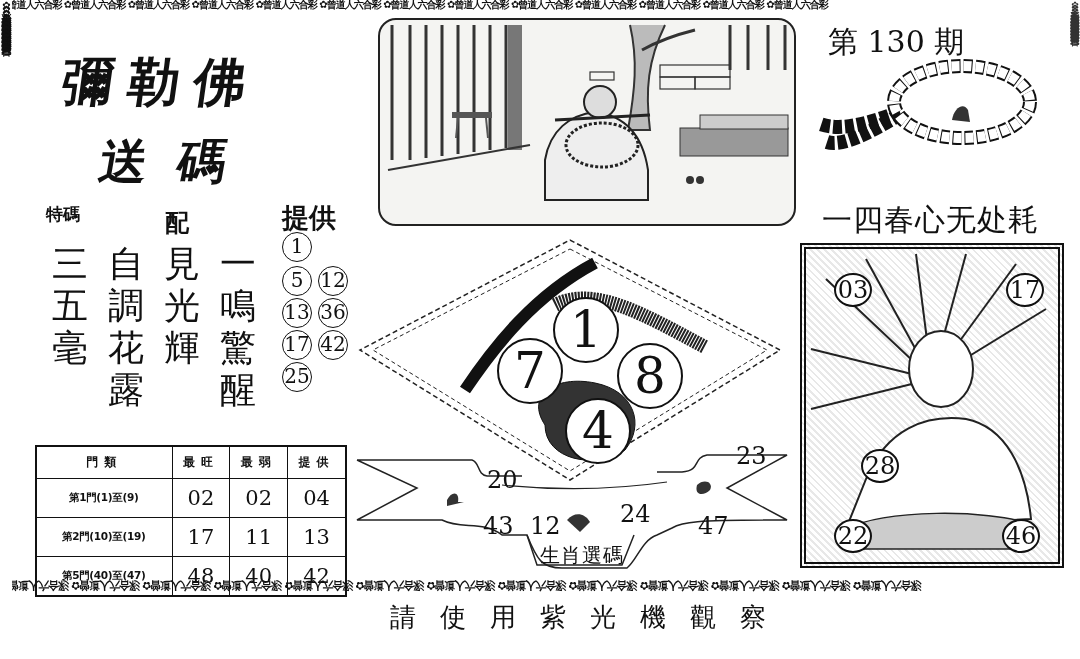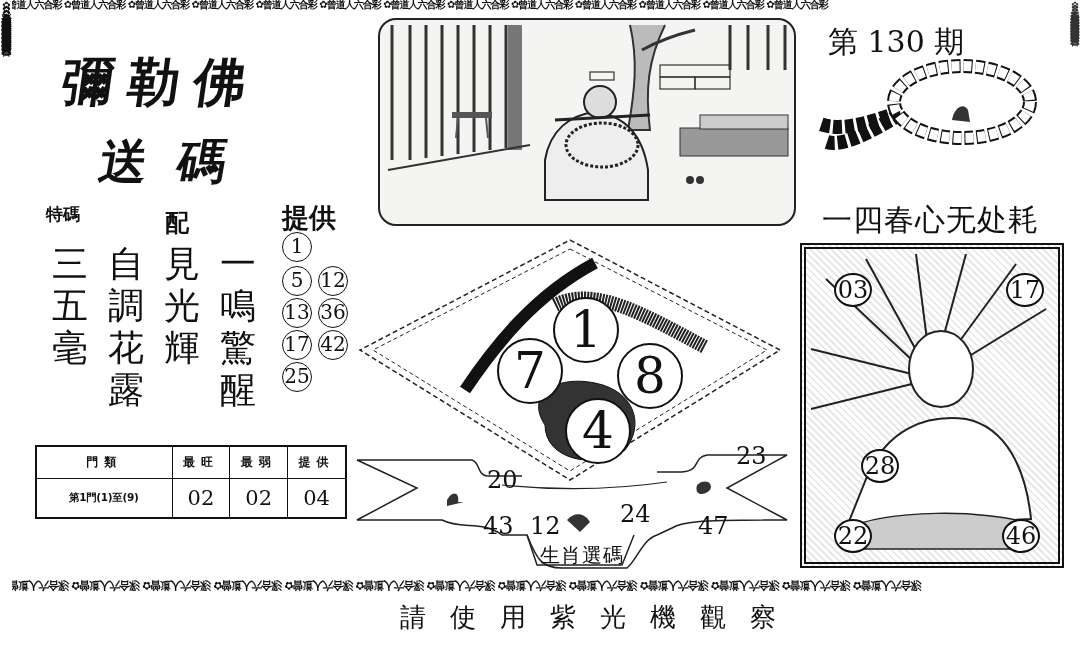--- a/index.html
+++ b/index.html
@@ -45,21 +45,21 @@
   
   .diamond { position: absolute; left: 355px; top: 235px; width: 440px; height: 250px; }
   .num-ball { position: absolute; width: 66px; height: 66px; border: 2px solid #111; border-radius: 50%; background: #fff; font-size: 50px; line-height: 62px; text-align: center; font-family: "DejaVu Serif", serif; }
   .zodiac-num { position: absolute; font-size: 24px; font-family: "DejaVu Serif", serif; }
   .ribbon-text { position: absolute; left: 540px; top: 542px; font-size: 20px; font-family: "DejaVu Serif", serif; letter-spacing: 1px; }
 
   
   .buddha { position: absolute; left: 800px; top: 243px; width: 264px; height: 325px; border: 6px double #111; background: repeating-linear-gradient(45deg, #fff 0 3px, #e8e8e8 3px 5px); overflow: hidden; }
   .buddha-num { position: absolute; width: 38px; height: 34px; border: 2px solid #111; border-radius: 50%; background: #fff; font-size: 24px; line-height: 30px; text-align: center; font-family: "DejaVu Serif", serif; }
 
-  .footer { position: absolute; left: 400px; top: 600px; font-size: 26px; letter-spacing: 24px; font-family: Liberation Serif, serif; }
+  .footer { position: absolute; left: 390px; top: 600px; font-size: 26px; letter-spacing: 24px; font-family: Liberation Serif, serif; }
 </style>
 </head>
 <body>
 
 <div class="border-strip border-top">✿曾道人六合彩 ✿曾道人六合彩 ✿曾道人六合彩 ✿曾道人六合彩 ✿曾道人六合彩 ✿曾道人六合彩 ✿曾道人六合彩 ✿曾道人六合彩 ✿曾道人六合彩 ✿曾道人六合彩 ✿曾道人六合彩 ✿曾道人六合彩 ✿曾道人六合彩</div>
 <div class="border-strip border-bottom">✿曾道人六合彩 ✿曾道人六合彩 ✿曾道人六合彩 ✿曾道人六合彩 ✿曾道人六合彩 ✿曾道人六合彩 ✿曾道人六合彩 ✿曾道人六合彩 ✿曾道人六合彩 ✿曾道人六合彩 ✿曾道人六合彩 ✿曾道人六合彩 ✿曾道人六合彩</div>
 <div class="border-strip border-left">✿曾道人六合彩✿曾道人六合彩✿曾道人六合彩✿曾道人六合彩✿曾道人六合彩✿曾道人六合彩✿曾道人六合彩✿曾道人六合彩</div>
 <div class="border-strip border-right">✿曾道人六合彩✿曾道人六合彩✿曾道人六合彩✿曾道人六合彩✿曾道人六合彩✿曾道人六合彩✿曾道人六合彩✿曾道人六合彩</div>
 
 <div class="title-main">彌勒佛</div>
@@ -107,20 +107,32 @@
       <th>提供</th>
     </tr>
   </thead>
   <tbody>
     <tr>
       <td class="cat">第1門(1)至(9)</td>
       <td class="val">02</td>
       <td class="val">02</td>
       <td class="val">04</td>
     </tr>
+    <tr>
+      <td class="cat">第2門(10)至(19)</td>
+      <td class="val">17</td>
+      <td class="val">11</td>
+      <td class="val">13</td>
+    </tr>
+    <tr>
+      <td class="cat">第5門(40)至(47)</td>
+      <td class="val">48</td>
+      <td class="val">40</td>
+      <td class="val">42</td>
+    </tr>
   </tbody>
 </table>
 
 <div class="illustration">
   <svg width="418" height="208" viewBox="0 0 418 208">
 
     <g stroke="#333" stroke-width="3">
       <line x1="12" y1="5" x2="12" y2="140"></line>
         <line x1="30" y1="5" x2="30" y2="140"></line>
       <line x1="46" y1="5" x2="46" y2="138"></line>

